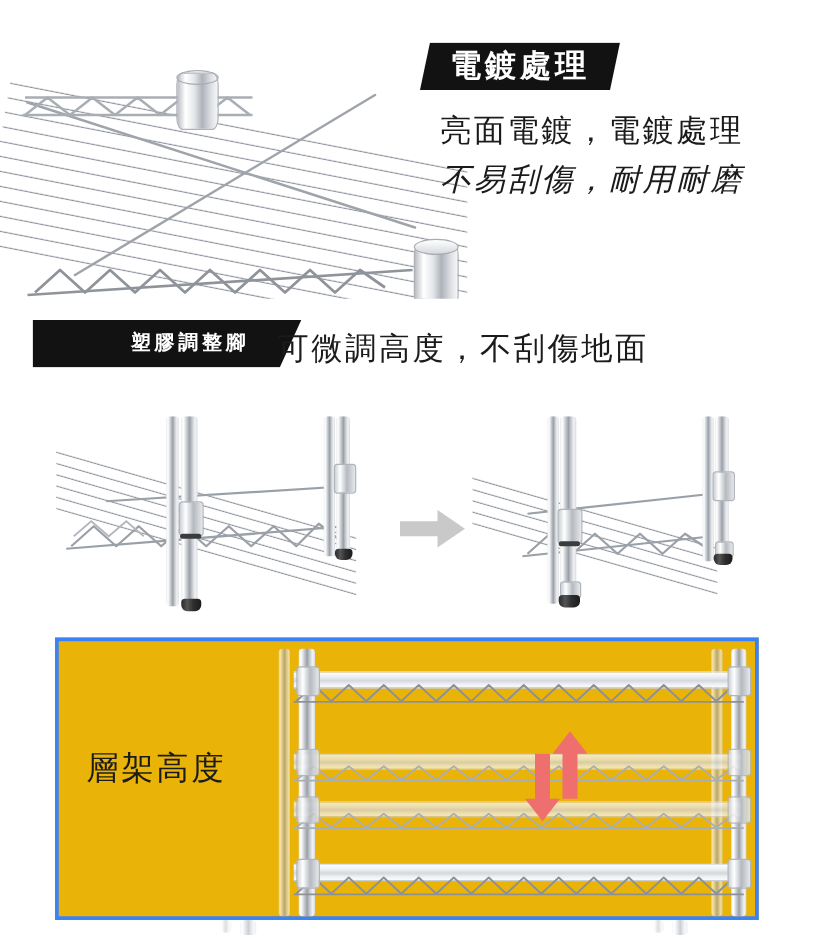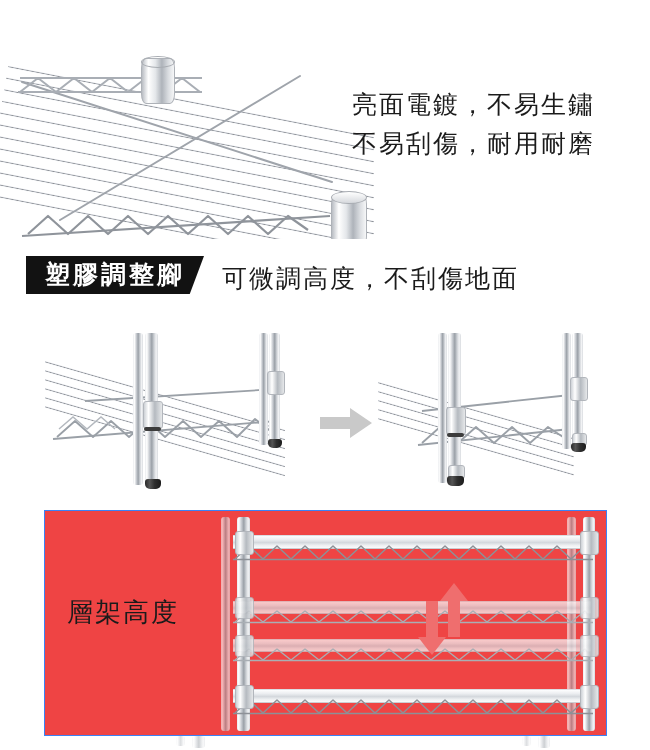--- a/index.html
+++ b/index.html
@@ -93,22 +93,22 @@
   
   .arrow-right {
     position: absolute;
     color: #c9c9c9;
   }
   .arrow-updown { position: absolute; }
 
   
   .panel {
     position: absolute;
-    border: 1px solid #3b82f6;
-    background: #ef4444;
+    border: 3px solid #3b82f6;
+    background: #eab308;
     box-sizing: border-box;
   }
 
   
   .shelf-deck {
     position: absolute;
     background: linear-gradient(180deg,
         #fdfdfe 0%, #eceef1 30%, #d4d8dd 55%, #eef0f2 78%, #fafbfc 100%);
     border-top: 1px solid #dcdee2;
     border-bottom: 1px solid #cbced3;
@@ -171,28 +171,31 @@
       <div class="abs" style="left:141px;top:22px;width:32px;height:10px;
                   border:1px solid #a8acb2;border-radius:50%;
                   background:linear-gradient(180deg,#ffffff,#d7dадd);"></div>
 
       <div class="sleeve" style="left:331px;top:160px;width:34px;height:50px;"></div>
       <div class="abs" style="left:331px;top:157px;width:34px;height:11px;
                   border:1px solid #a8acb2;border-radius:50%;
                   background:linear-gradient(180deg,#ffffff,#d6d9dd);"></div>
     </div>
 
-
-    <div class="body-text" style="left:352px;top:88px;font-size:25px;">亮面電鍍，不易生鏽</div>
-    <div class="body-text" style="left:352px;top:127px;font-size:25px;">不易刮傷，耐用耐磨</div>
+    <div class="banner both-slant" style="left:336px;top:34px;width:160px;height:38px;font-size:25px;">
+      <span>電鍍處理</span>
+    </div>
+
+    <div class="body-text" style="left:352px;top:88px;font-size:25px;">亮面電鍍，電鍍處理</div>
+    <div class="body-text" style="left:352px;top:127px;font-size:25px;font-style:italic;">不易刮傷，耐用耐磨</div>
   </div>
 
   <div class="abs" style="left:0;top:248px;width:650px;height:258px;">
 
-    <div class="banner right-slant" style="left:26px;top:8px;width:178px;height:38px;font-size:25px;">
+    <div class="banner right-slant" style="left:26px;top:8px;width:178px;height:38px;font-size:16px;padding-left:37px;">
       <span>塑膠調整腳</span>
     </div>
 
     <div class="body-text" style="left:222px;top:14px;font-size:25px;font-family:Liberation Mono, monospace;">可微調高度，不刮傷地面</div>
 
     <div class="clipbox" style="left:45px;top:85px;width:285px;height:170px;">
 
       <div class="abs" style="left:-6px;top:22px;width:250px;height:70px;
            transform:skewY(16deg);transform-origin:left top;">
         <div class="wire" style="left:4px;top:4px;width:242px;height:1.6px;"></div>

